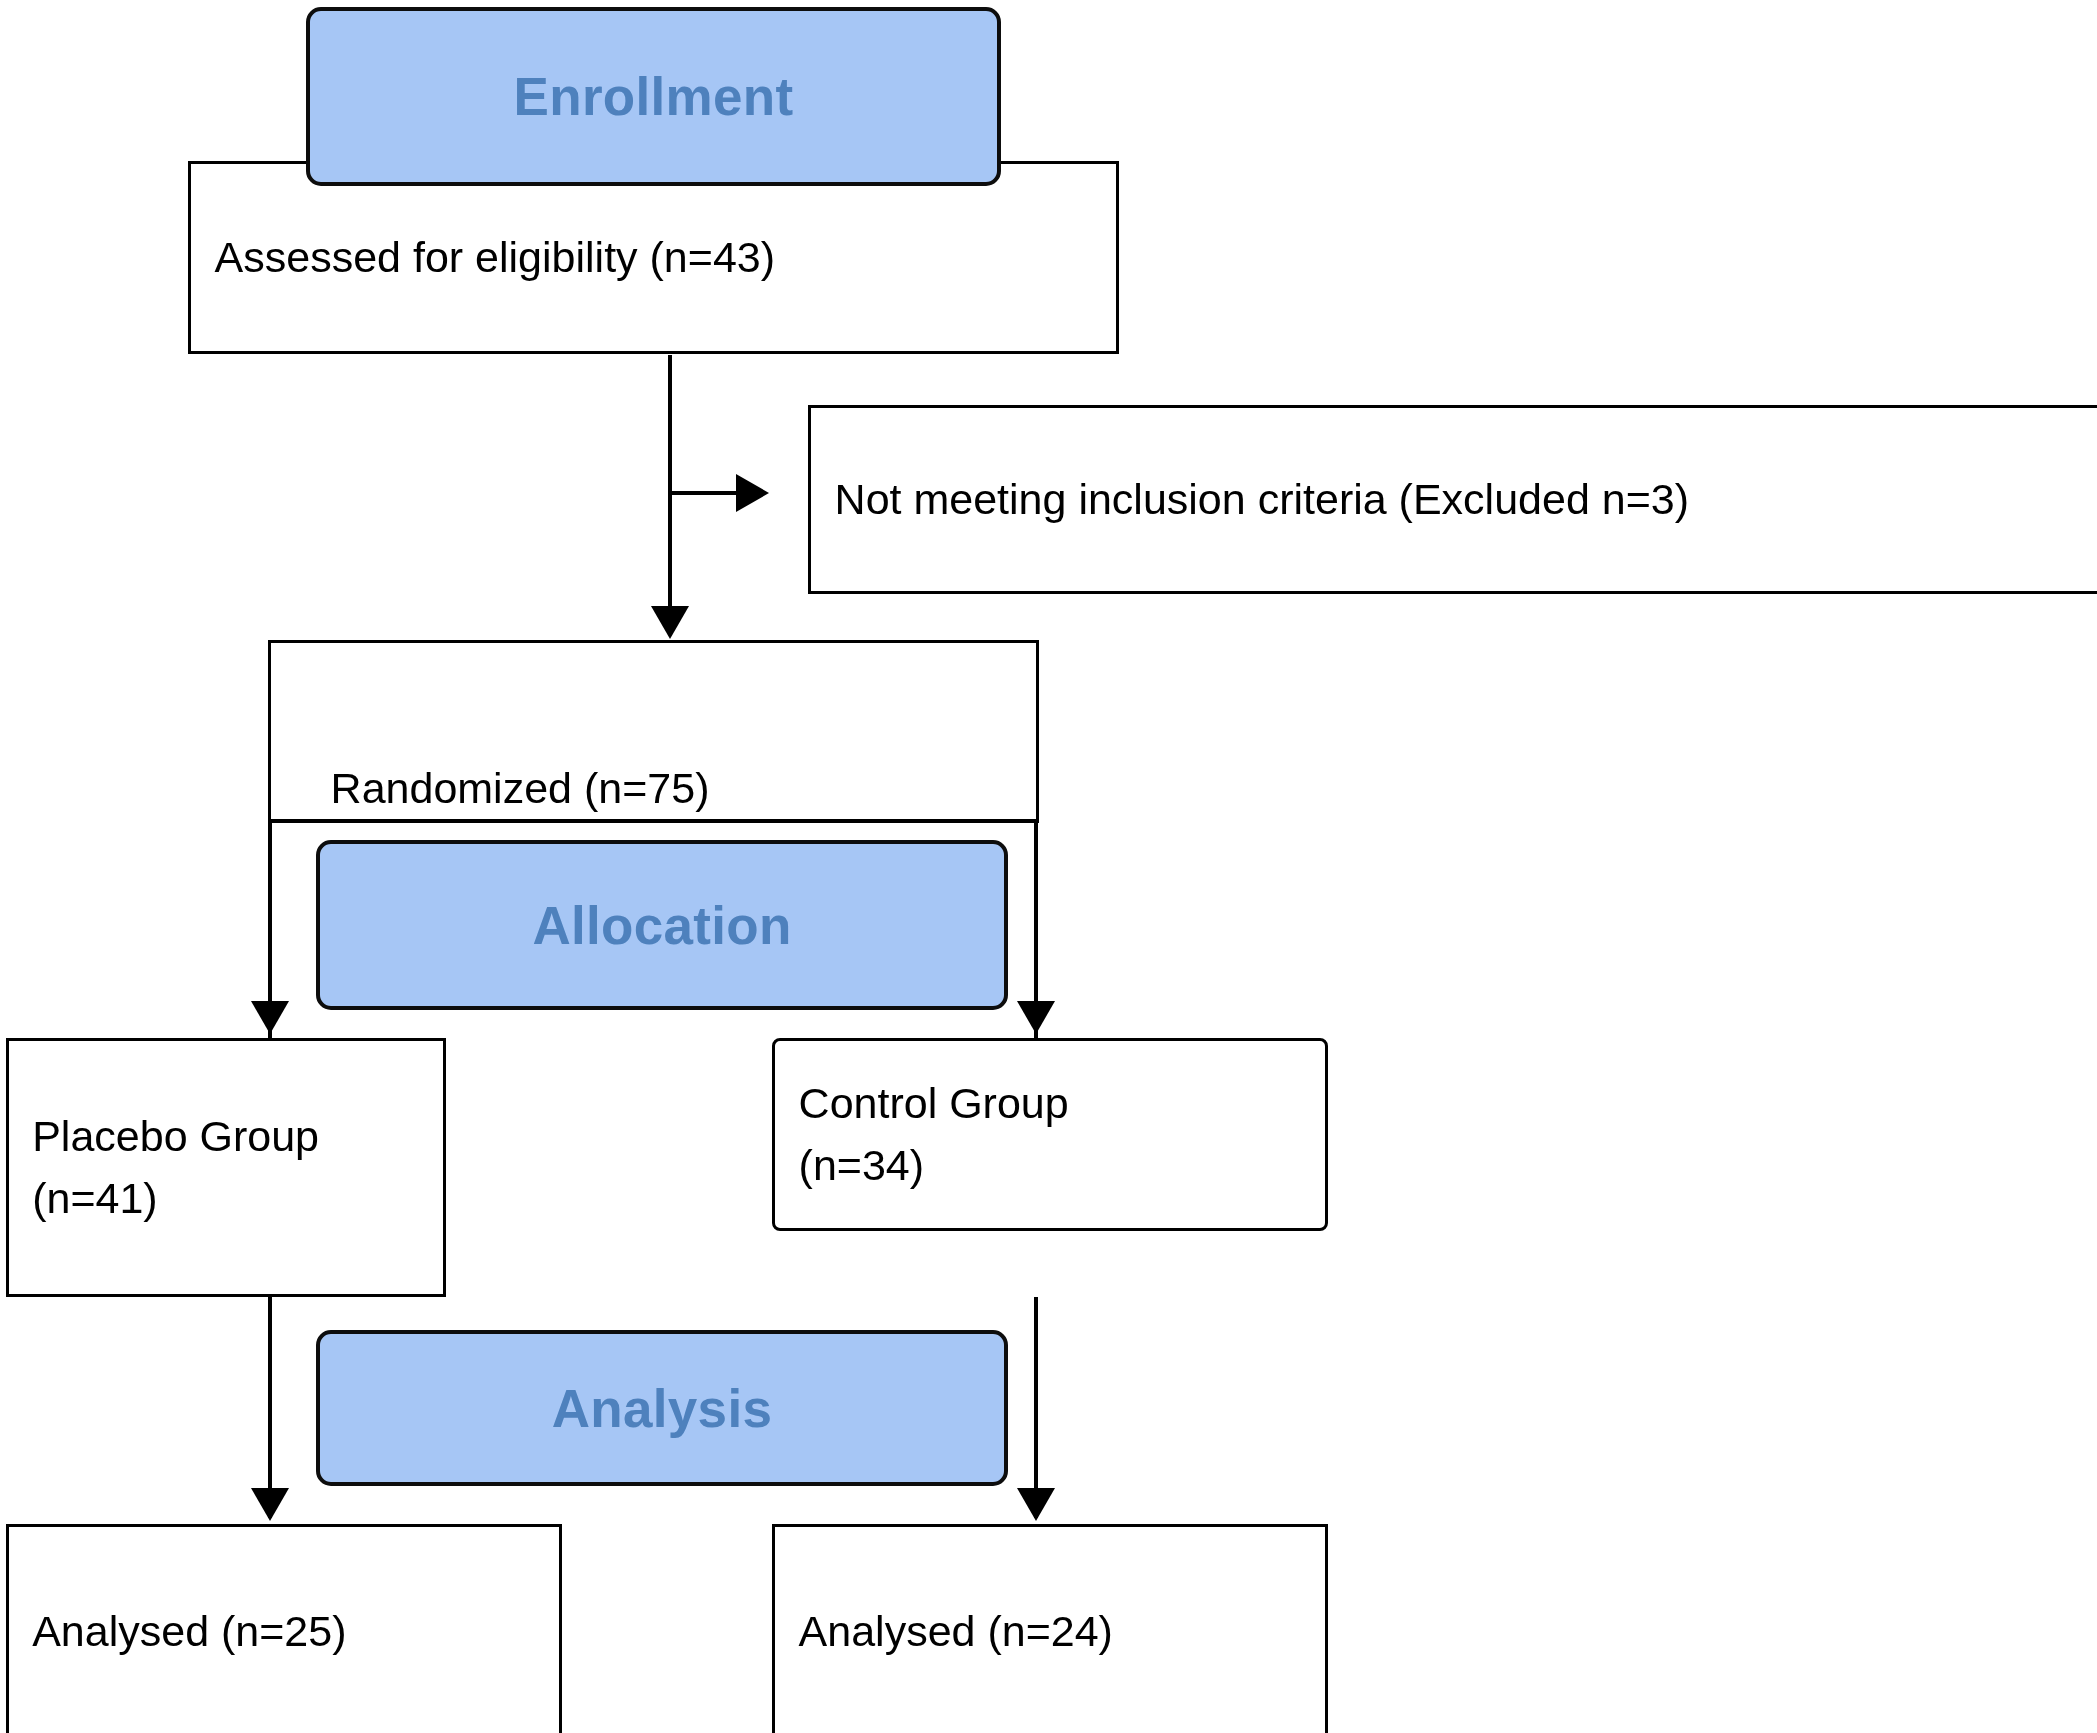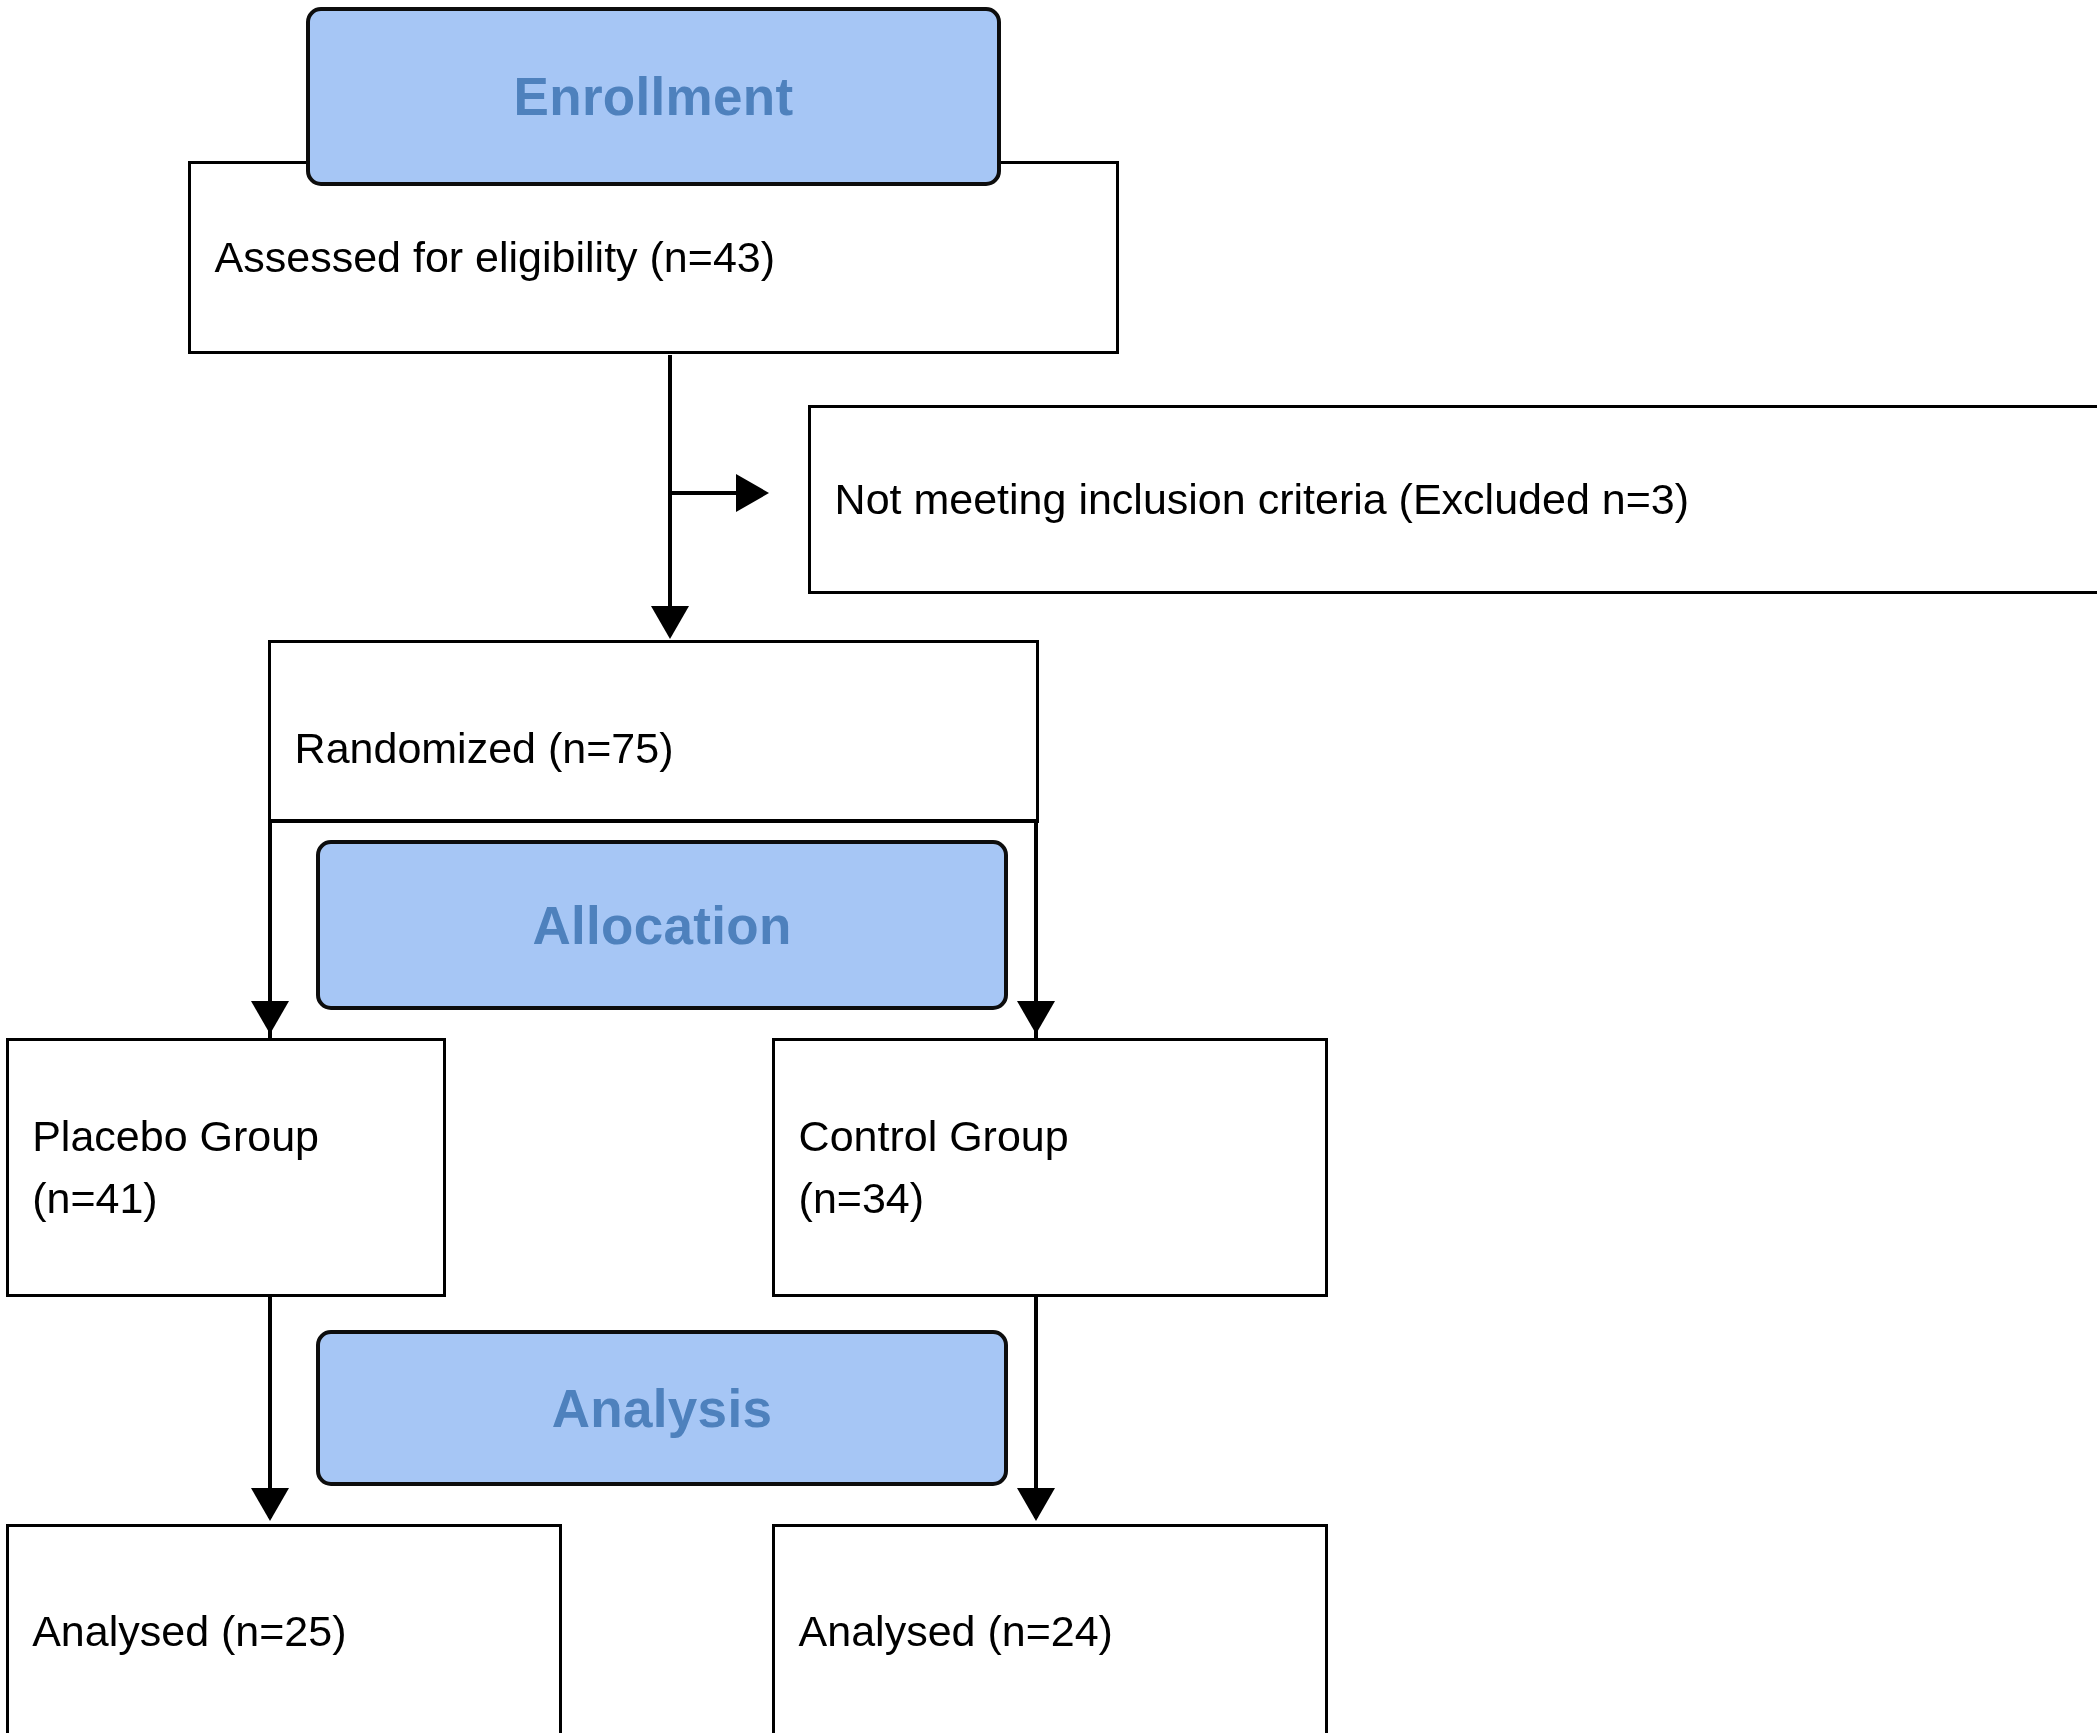--- a/index.html
+++ b/index.html
@@ -109,42 +109,42 @@
   <div class="vline" style="left:668px; top:355px; height:257px;"></div>
   <div class="arrow-down" style="left:651px; top:606px;"></div>
 
   <div class="hline" style="left:670px; top:491px; width:70px;"></div>
   <div class="arrow-right" style="left:736px; top:474px;"></div>
 
   <div class="node" style="left:768px; top:405px; width:1323px; height:189px;margin-left:40px;">
     <div class="txt">Not meeting inclusion criteria (Excluded n=3)</div>
   </div>
 
-  <div class="node" style="left:268px; top:640px; width:771px; height:182px; justify-content:center; padding-top:36px;">
+  <div class="node" style="left:268px; top:640px; width:771px; height:182px; justify-content:flex-end; padding-top:36px;padding-left:36px;">
     <div class="txt">Randomized (n=75)</div>
   </div>
 
   <div class="divider" style="left:268px; top:819px; width:771px;"></div>
 
   <div class="vline" style="left:268px; top:819px; height:221px;"></div>
   <div class="vline" style="left:1034px; top:819px; height:221px;"></div>
 
   <div class="arrow-down" style="left:251px; top:1001px;"></div>
   <div class="arrow-down" style="left:1017px; top:1001px;"></div>
 
   <div class="badge" style="left:316px; top:840px; width:692px; height:170px;">
     <span>Allocation</span>
   </div>
 
   <div class="node" style="left:5.6px; top:1038px; width:440px; height:259px;">
     <div class="txt">Placebo Group
 (n=41)</div>
   </div>
 
-  <div class="node" style="left:772px; top:1038px; width:556px; height:259px;">
+  <div class="node" style="left:772px; top:1038px; width:556px; height:193px;border-radius:8px;">
     <div class="txt">Control Group
 (n=34)</div>
   </div>
 
   <div class="vline" style="left:268px; top:1297px; height:221px;"></div>
   <div class="vline" style="left:1034px; top:1297px; height:221px;"></div>
 
   <div class="arrow-down" style="left:251px; top:1488px;"></div>
   <div class="arrow-down" style="left:1017px; top:1488px;"></div>
 

